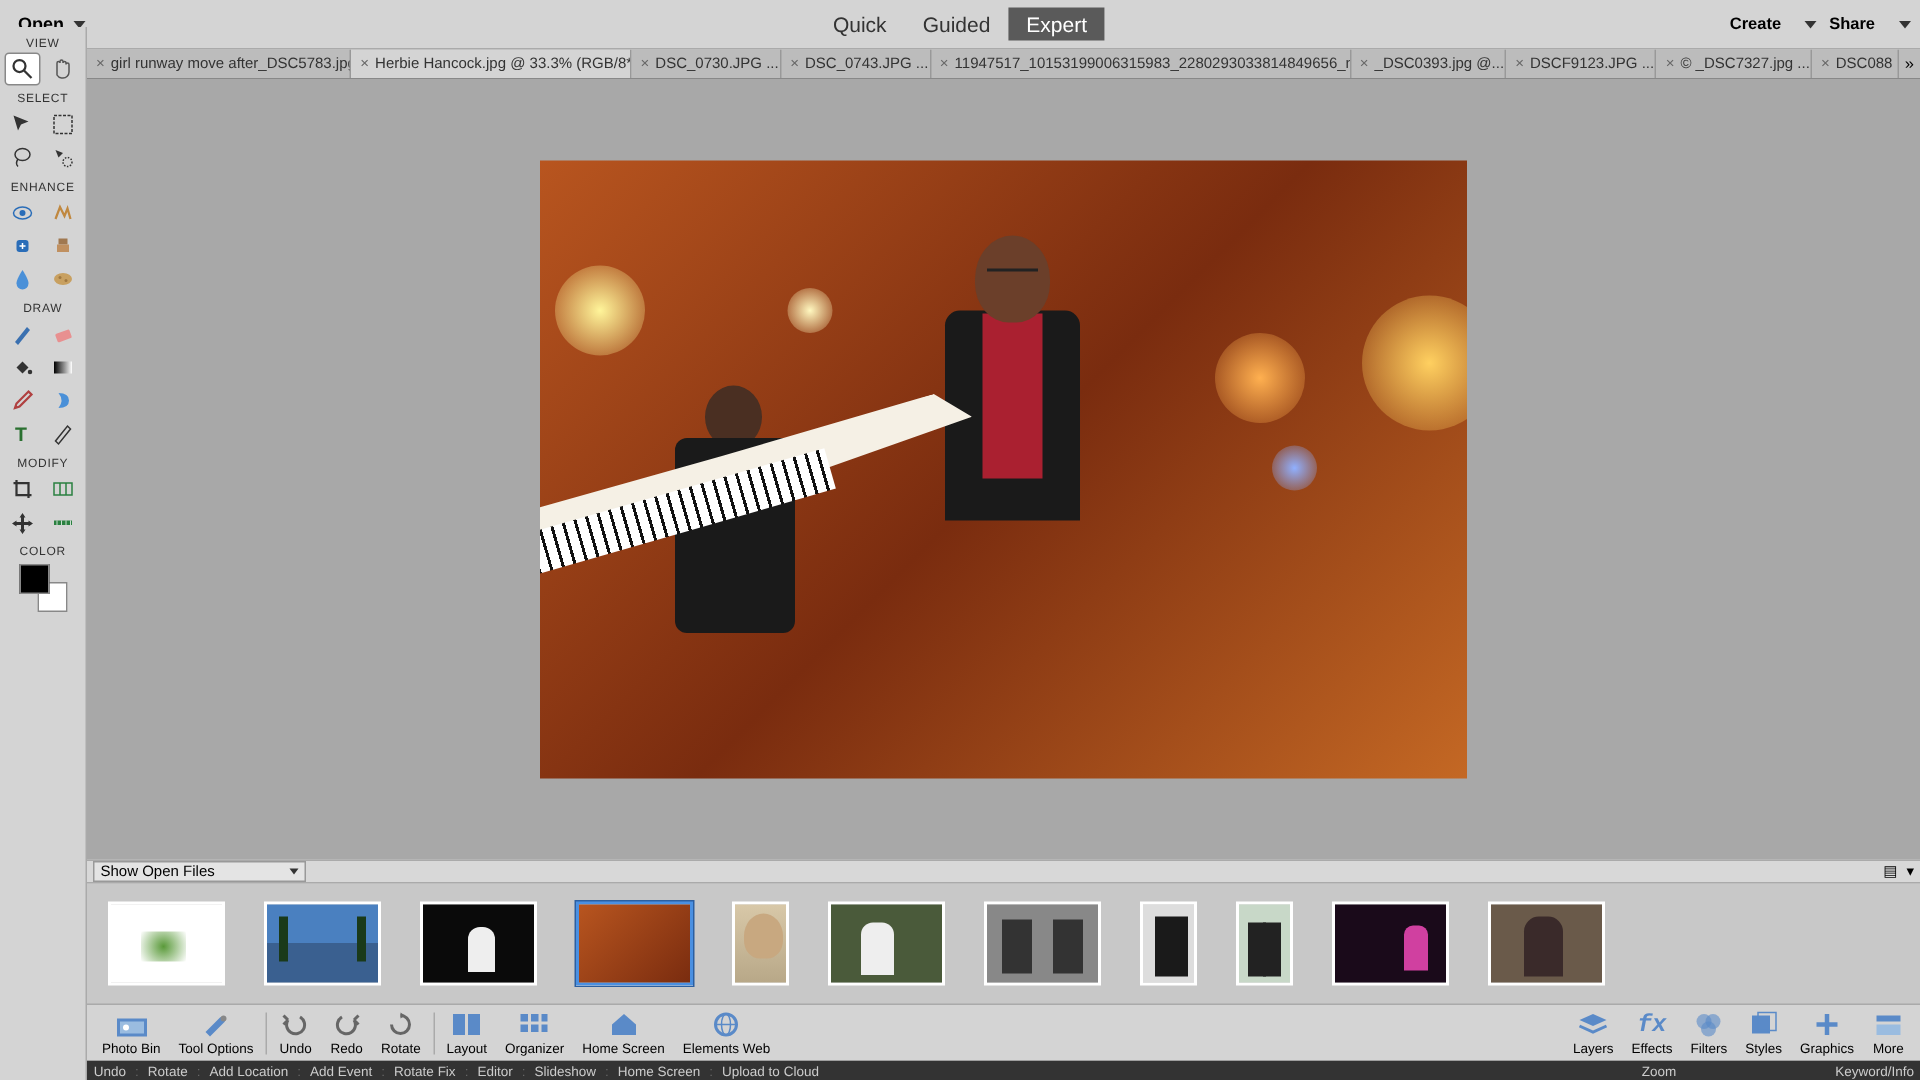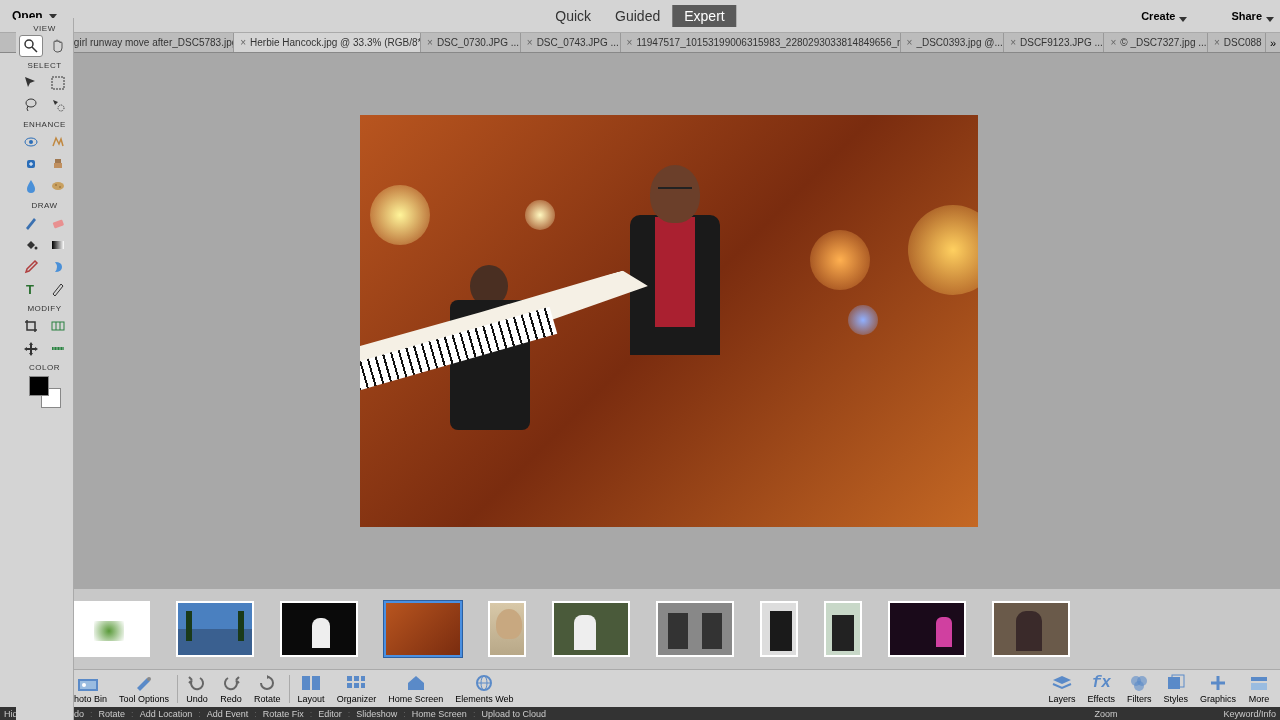--- a/index.html
+++ b/index.html
@@ -4,30 +4,30 @@
 <style>
 * { box-sizing: border-box; margin: 0; padding: 0; }
 body { font-family: -apple-system, Helvetica, Arial, sans-serif; font-size: 11px; background: #d4d4d4; width: 1280px; height: 720px; overflow: hidden; display: flex; flex-direction: column; }
 .topbar { height: 18px; background: #d4d4d4; display: flex; align-items: center; padding: 16px 6px; border-bottom: 1px solid #aaa; }
 .open-btn { font-weight: bold; font-size: 12px; padding: 0 6px; display: flex; align-items: center; gap: 6px; }
 .tri-down { width: 0; height: 0; border-left: 4px solid transparent; border-right: 4px solid transparent; border-top: 5px solid #333; }
 .mode-tabs { position: absolute; left: 50%; transform: translateX(-50%); display: flex; }
 .mode-tab { padding: 3px 12px; font-size: 14px; font-weight: normal; color: #333; }
 .mode-tab.active { background: #5a5a5a; color: #fff; }
 .top-right { margin-left: auto; display: flex; gap: 8px; }
-.top-right-btn { font-weight: bold; font-size: 11px; display: flex; align-items: flex-end; gap: 4px; margin-left: 36px; }
+.top-right-btn { font-weight: bold; font-size: 11px; display: flex; align-items: center; gap: 16px; }
 
 .tabbar { height: 20px; background: #bcbcbc; display: flex; align-items: stretch; border-bottom: 1px solid #888; overflow: hidden; padding-left: 58px; }
 .doc-tab { display: flex; align-items: center; padding: 0 6px; gap: 4px; font-size: 10px; border-right: 1px solid #999; max-width: 280px; white-space: nowrap; overflow: hidden; color: #333; }
 .doc-tab.active { background: #d4d4d4; }
 .tab-close { font-size: 10px; color: #666; cursor: pointer; }
 .tab-overflow { padding: 0 4px; align-self: center; }
 
 .main-row { flex: 1; display: flex; overflow: hidden; }
-.toolcol { width: 58px; background: #d4d4d4; border-right: 1px solid #aaa; display: flex; flex-direction: column; align-items: center; padding-top: 2px; overflow: hidden; position: absolute; top:18px; bottom: 0; left: 16px; z-index: 5;}
+.toolcol { width: 58px; background: #d4d4d4; border-right: 1px solid #aaa; display: flex; flex-direction: column; align-items: center; padding-top: 2px; overflow: hidden; position: absolute; top:18px; bottom: 0; left: 0; z-index: 5;}
 .tool-sect-label { font-size: 8px; color: #333; letter-spacing: 0.5px; margin: 4px 0 2px; }
 .tool-row { display: flex; gap: 3px; }
 .tool-btn { width: 24px; height: 22px; border: 1px solid transparent; border-radius: 3px; display: flex; align-items: center; justify-content: center; }
 .tool-btn.sel { background: #fff; border: 1px solid #888; }
 .tool-ico { width: 16px; height: 16px; }
 .color-swatch { position: relative; width: 32px; height: 32px; margin-top: 2px; }
 .cs-fg { position: absolute; top: 0; left: 0; width: 20px; height: 20px; background: #000; border: 1px solid #888; }
 .cs-bg { position: absolute; bottom: 0; right: 0; width: 20px; height: 20px; background: #fff; border: 1px solid #888; }
 
 .canvas-area { flex: 1; position: relative; background: #a8a8a8; display: flex; flex-direction: column; margin-left: 58px; }
@@ -333,20 +333,30 @@
           <div class="head">
               <div class="glasses"></div>
             </div>
         </div>
         <div class="keytar">
             <div class="keytar-body"></div>
             <div class="keytar-keys"></div>
           </div>
       </div>
     </div>
+    <div class="bin-controls">
+      <div class="dd-btn">
+        <span>Show Open Files</span>
+        <span class="tri-down" style="border-top-width:4px;border-left-width:3px;border-right-width:3px"></span>
+      </div>
+      <div class="bin-ctrl-right">
+        <span>▤</span>
+        <span>▾</span>
+      </div>
+    </div>
     <div class="photo-bin">
       <div class="thumb">
           <div class="th-img" style="background:#fff;position:relative">
             <div style="position:absolute;left:20px;top:18px;width:30px;height:20px;background:radial-gradient(circle,#5a9a3a,transparent)"></div>
           </div>
         </div>
       <div class="thumb">
           <div class="th-img" style="background:linear-gradient(#4a80c0 50%,#3a6090 50%);position:relative">
             <div style="position:absolute;left:8px;top:8px;width:6px;height:30px;background:#1a3a1a"></div>
             <div style="position:absolute;right:8px;top:8px;width:6px;height:30px;background:#1a3a1a"></div>

